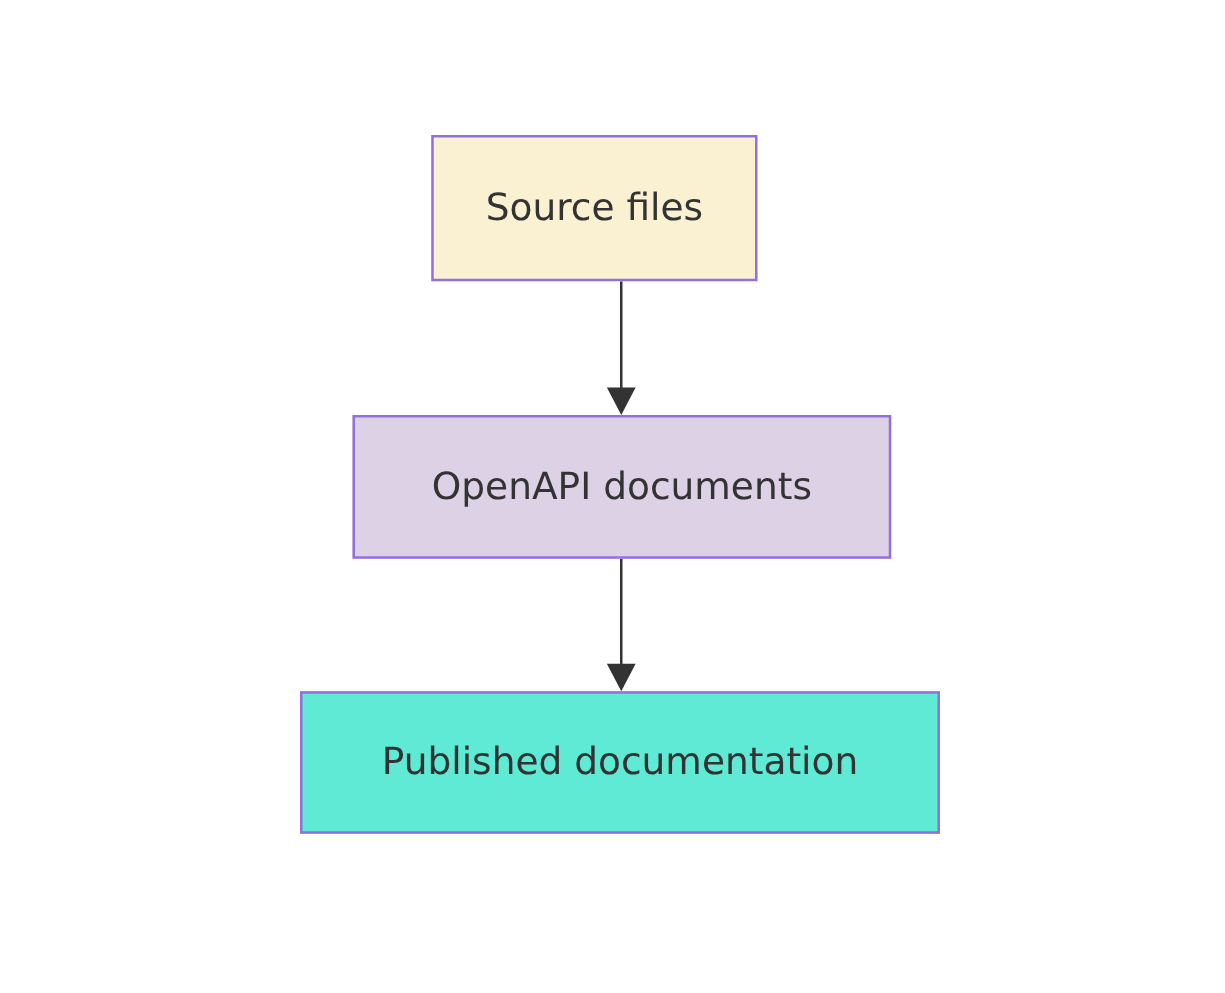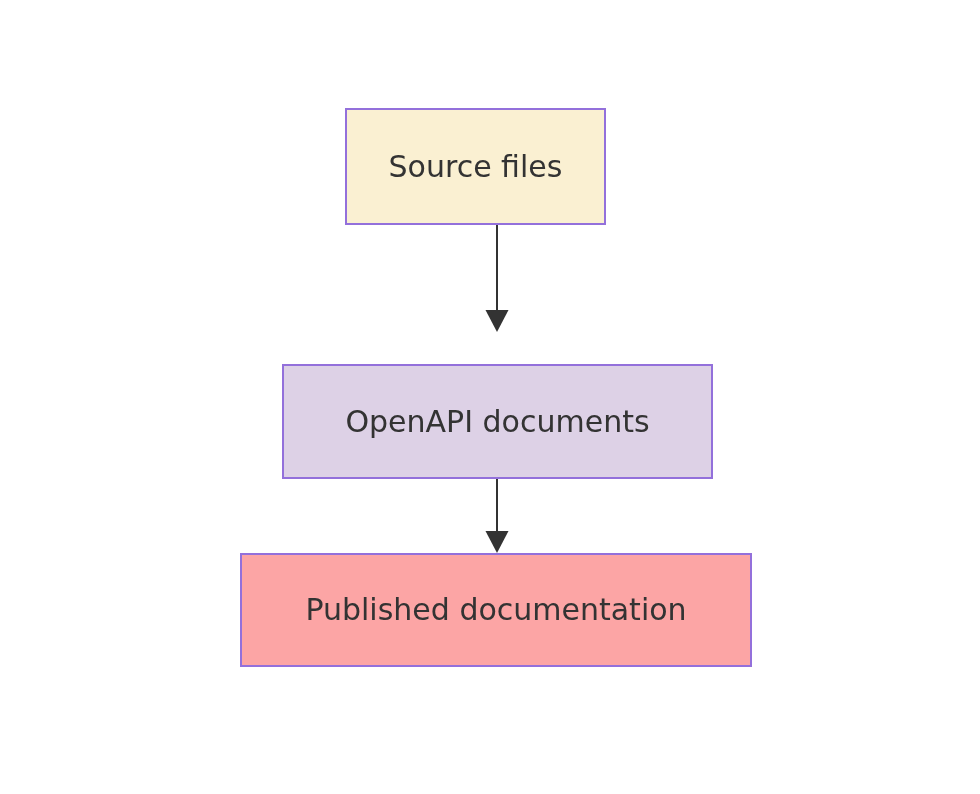--- a/index.html
+++ b/index.html
@@ -33,21 +33,21 @@
     text-align: center;
   }
   .node-label {
     font-size: 30px;
     line-height: 1.2;
     letter-spacing: 0px;
     color: #333333;
     white-space: nowrap;
   }
   .node-source    { left: 345px; top: 108px; width: 261px; height: 117px; }
-  .node-openapi   { left: 282px; top: 332px; width: 431px; height: 115px; margin-top: 32px; }
+  .node-openapi   { left: 282px; top: 332px; width: 431px; height: 115px; }
   .node-published { left: 240px; top: 553px; width: 512px; height: 114px; }
 </style>
 </head>
 <body>
 
 <div class="canvas">
 
   <svg class="edge-layer" viewBox="0 0 980 794" xmlns="http://www.w3.org/2000/svg">
     <g>
       <line x1="497" y1="225" x2="497" y2="314" stroke-width="2" stroke="#333333"></line>
@@ -60,17 +60,17 @@
   </svg>
 
   <div class="node node-source" style="background-color: rgb(250, 240, 210); border-color: rgb(147, 112, 219);">
     <span class="node-label" style="color: rgb(51, 51, 51);">Source files</span>
   </div>
 
   <div class="node node-openapi" style="background-color: rgb(221, 209, 230); border-color: rgb(147, 112, 219);">
     <span class="node-label" style="color: rgb(51, 51, 51);">OpenAPI documents</span>
   </div>
 
-  <div class="node node-published" style="background-color: #fca5a5; border-color: rgb(147, 112, 219);">
+  <div class="node node-published" style="background-color: #5eead4; border-color: rgb(147, 112, 219);">
     <span class="node-label" style="color: rgb(51, 51, 51);">Published documentation</span>
   </div>
 
 </div>
 
 </body></html>

